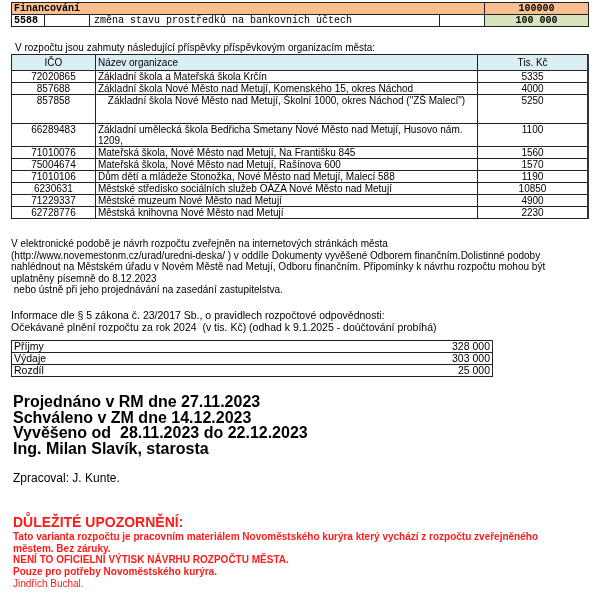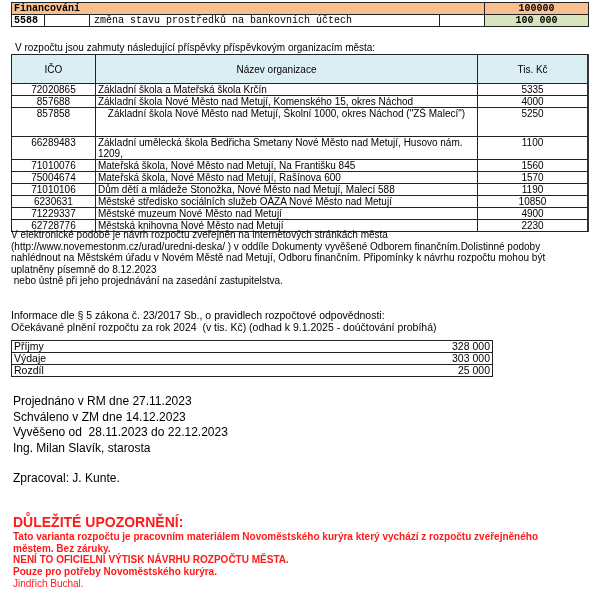--- a/index.html
+++ b/index.html
@@ -16,39 +16,39 @@
   .fin .blank { width: 45px; }
   .fin .desc { width: 351px; padding-left: 4px; }
   .fin .blank2 { width: 45px; }
   .fin .val { background: #d7e4bd; font-weight: bold; text-align: center; width: 104px; }
 
   .intro { position: absolute; left: 15px; top: 42px; font-size: 10px; }
 
   
   .contrib { position: absolute; left: 11px; top: 54px; width: 578px; border-collapse: collapse; }
   .contrib td, .contrib th { border: 1px solid #222; font-size: 10px; line-height: 11px; padding: 0 2px; font-weight: normal; }
-  .contrib th { background: #dbeef4; height: 29px; }
+  .contrib th { background: #dbeef4; height: 16px; }
   .contrib .ico { width: 76px; text-align: center; }
   .contrib .name { width: 346px; text-align: left; }
-  .contrib th.name { text-align: center; padding-right: 22px; }
+  .contrib th.name { text-align: left; padding-right: 22px; }
   .contrib .amt { width: 100px; text-align: center; }
   .contrib td { height: 12px; vertical-align: top; }
   .contrib tr.tall td { height: 29px; text-align: center; }
   .contrib .outer-right { border-right: 2px solid #333; }
 
-  .para { position: absolute; left: 11px; top: 229px; width: 585px; font-size: 10px; line-height: 11.5px; }
+  .para { position: absolute; left: 11px; top: 238px; width: 585px; font-size: 10px; line-height: 11.5px; }
 
   .info { position: absolute; left: 11px; top: 309px; font-size: 10.5px; line-height: 12px; }
 
   .summary { position: absolute; left: 11px; top: 340px; width: 482px; border-collapse: collapse; border: 1.5px solid #222; }
   .summary td { border: 1px solid #222; font-size: 10.5px; line-height: 11px; height: 12px; padding: 0 2px; }
   .summary td.v { text-align: right; border-left: none; }
   .summary td.l { border-right: none; }
 
-  .approvals { position: absolute; left: 13px; top: 394px; font-size: 12px; font-weight: normal; line-height: 15.5px; }
+  .approvals { position: absolute; left: 13px; top: 394px; font-size: 16px; font-weight: bold; line-height: 15.5px; }
   .processed { position: absolute; left: 13px; top: 471px; font-size: 12px; }
 
   .warn { position: absolute; left: 13px; top: 514px; color: #ff1a1a; }
   .warn .title { font-size: 14px; font-weight: bold; line-height: 17px; }
   .warn .line { font-size: 10px; font-weight: bold; line-height: 11.7px; }
   .warn .sig { font-size: 10px; font-weight: normal; line-height: 11.7px; }
 </style>
 </head>
 <body>
 

